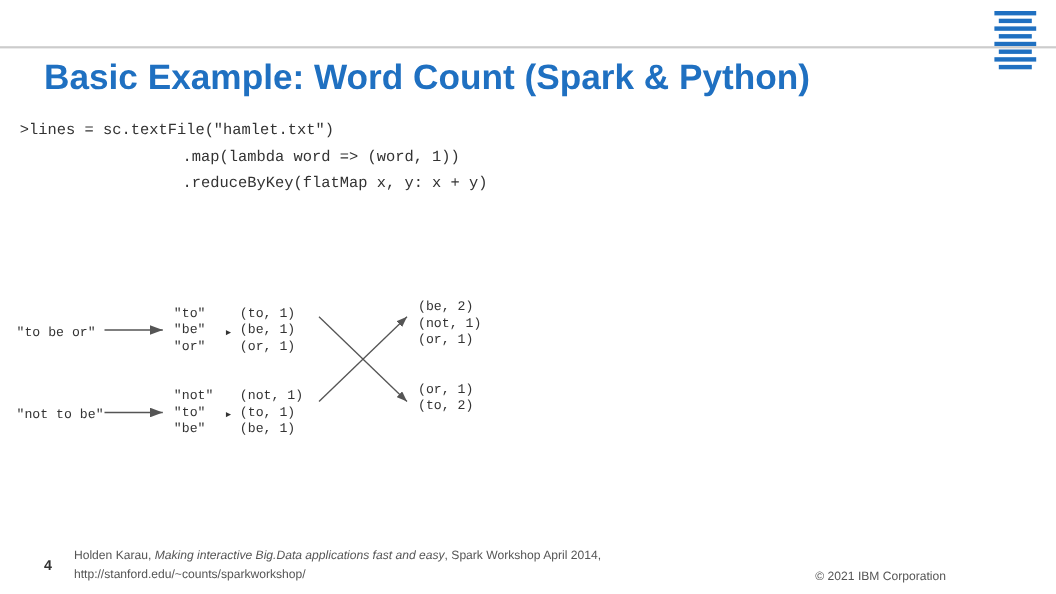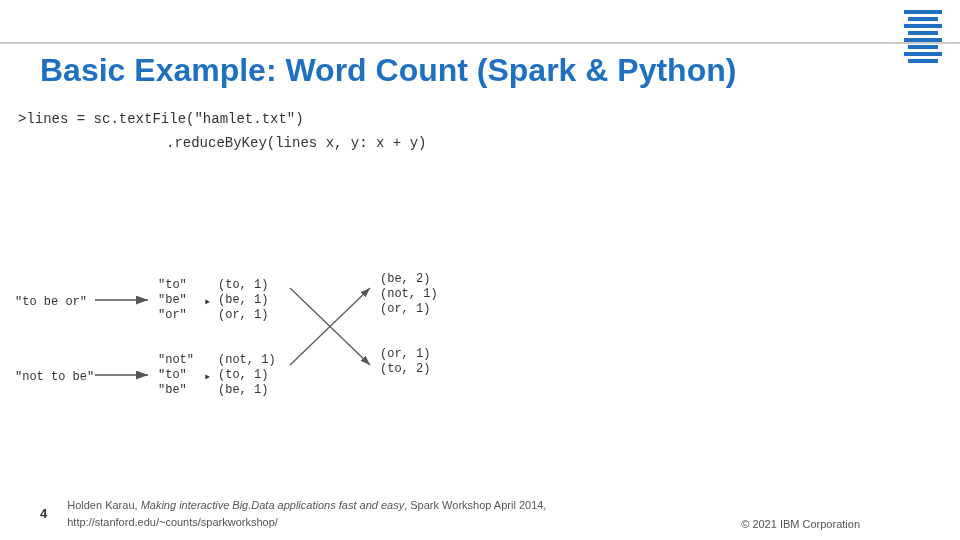--- a/index.html
+++ b/index.html
@@ -134,21 +134,24 @@
 
 <div class="top-rule"></div>
 
 <div class="slide-title">Basic Example: Word Count (Spark &amp; Python)</div>
 
 <div class="code-block">
   <div>
     <span>&gt;lines = sc.textFile("hamlet.txt")</span>
   </div>
   <div class="code-indent">
-    <span>.reduceByKey(lines x, y: x + y)</span>
+    <span>.map(lambda word =&gt; (word, 1))</span>
+  </div>
+  <div class="code-indent">
+    <span>.reduceByKey(flatMap x, y: x + y)</span>
   </div>
 </div>
 
 <div class="diagram">
   <svg width="940" height="200" viewBox="0 0 940 200" xmlns="http://www.w3.org/2000/svg">
     <style>
       text { font-family: 'Courier New', Courier, monospace; font-size: 12px; fill: #333; }
       .arrow { stroke: #555; stroke-width: 1.5; fill: none; marker-end: url(#arrowhead); }
       .bullet { font-size: 14px; fill: #555; }
     </style>

